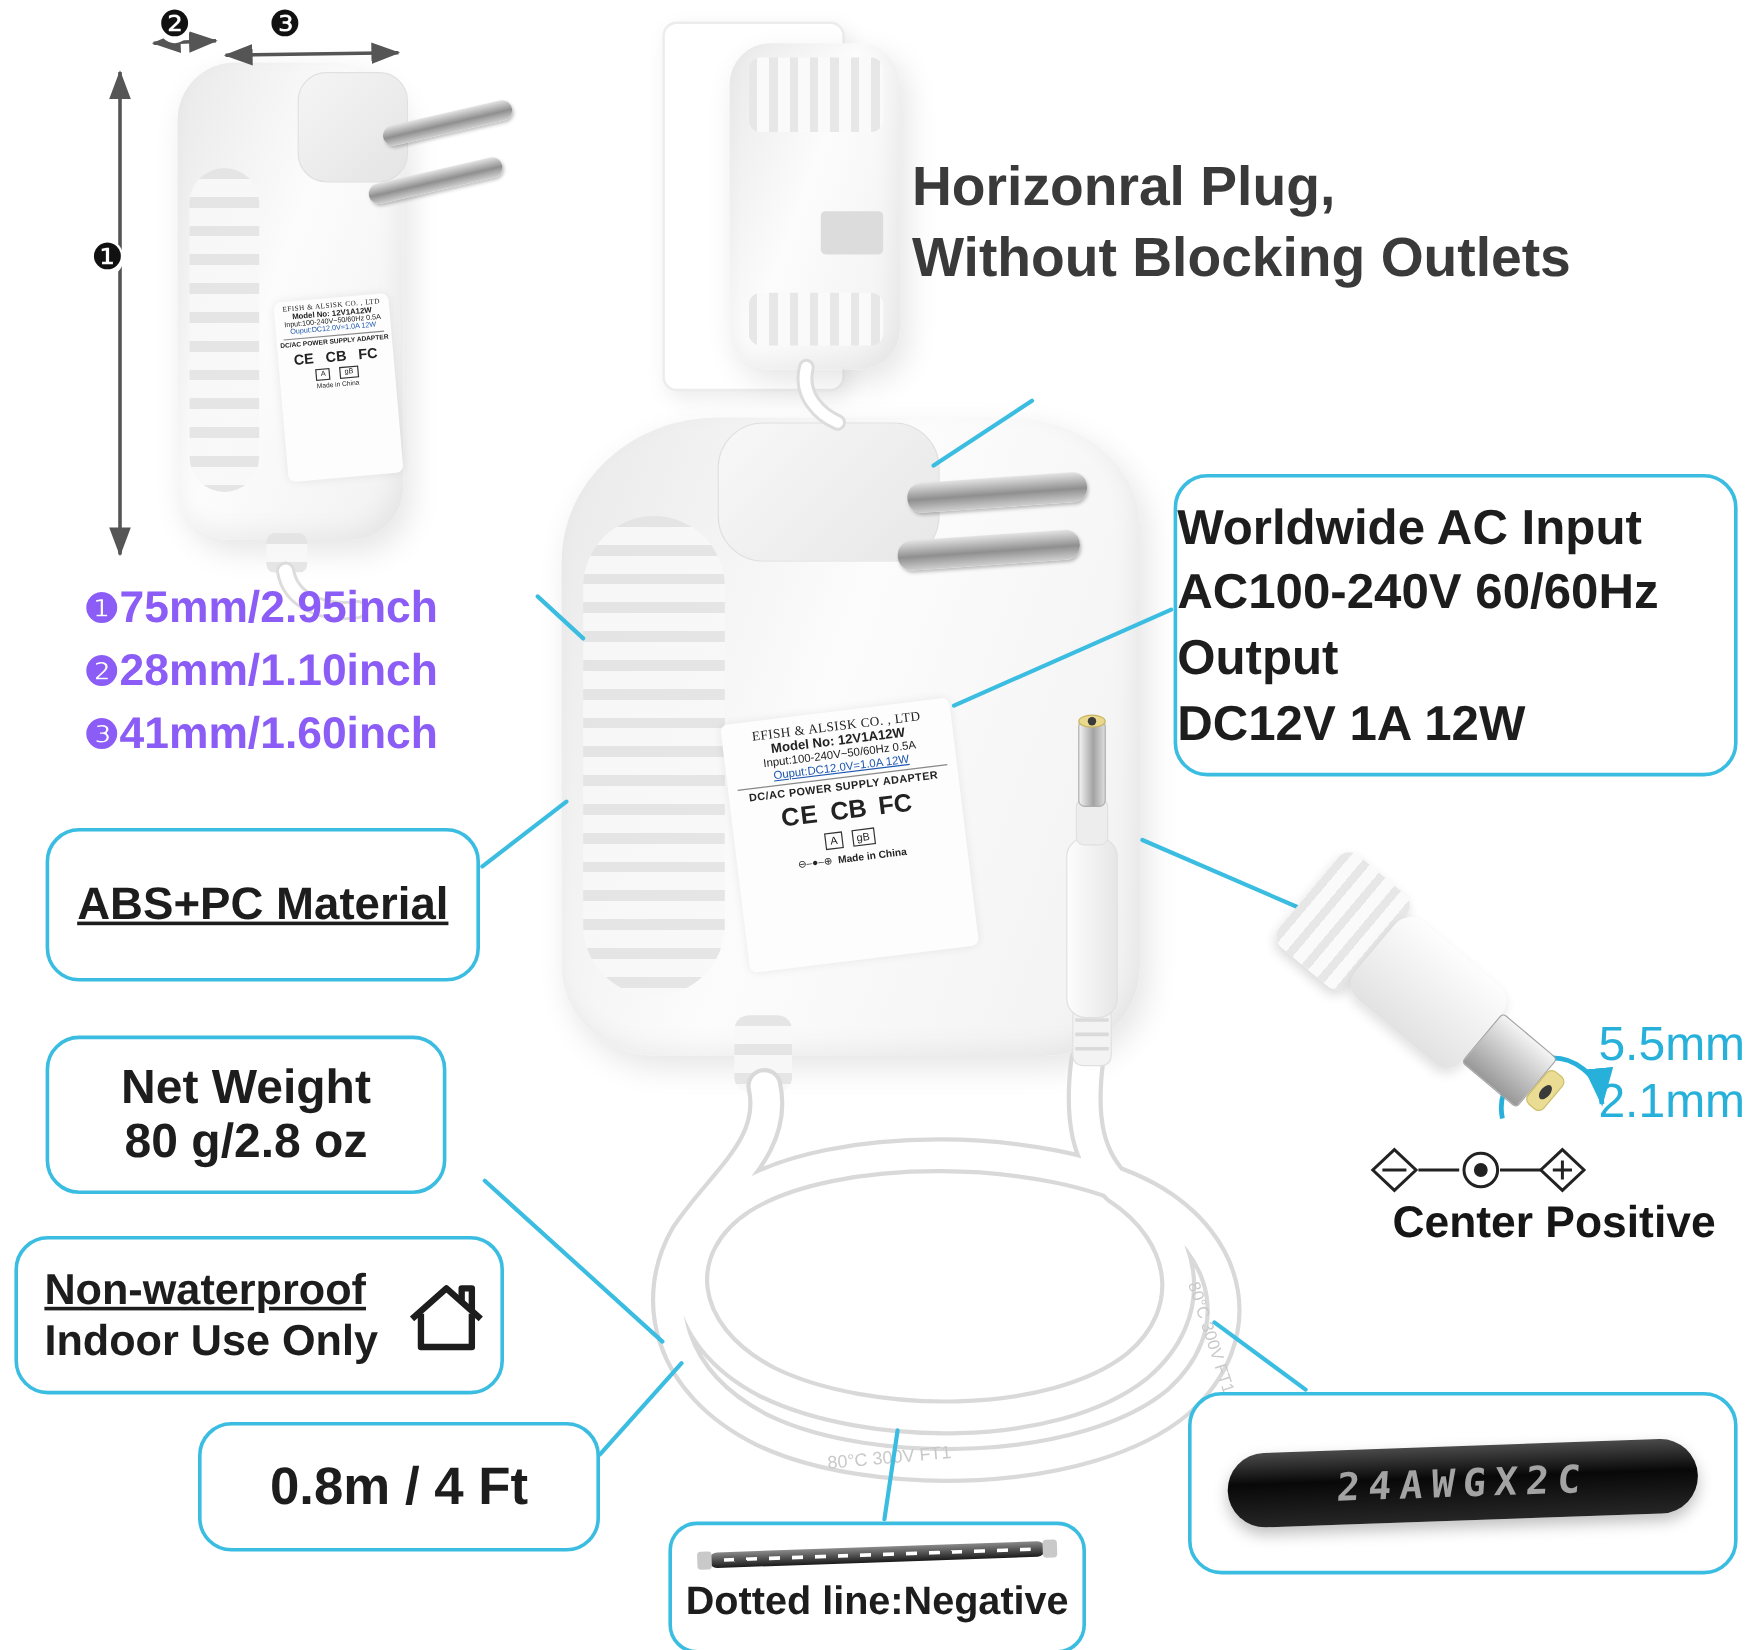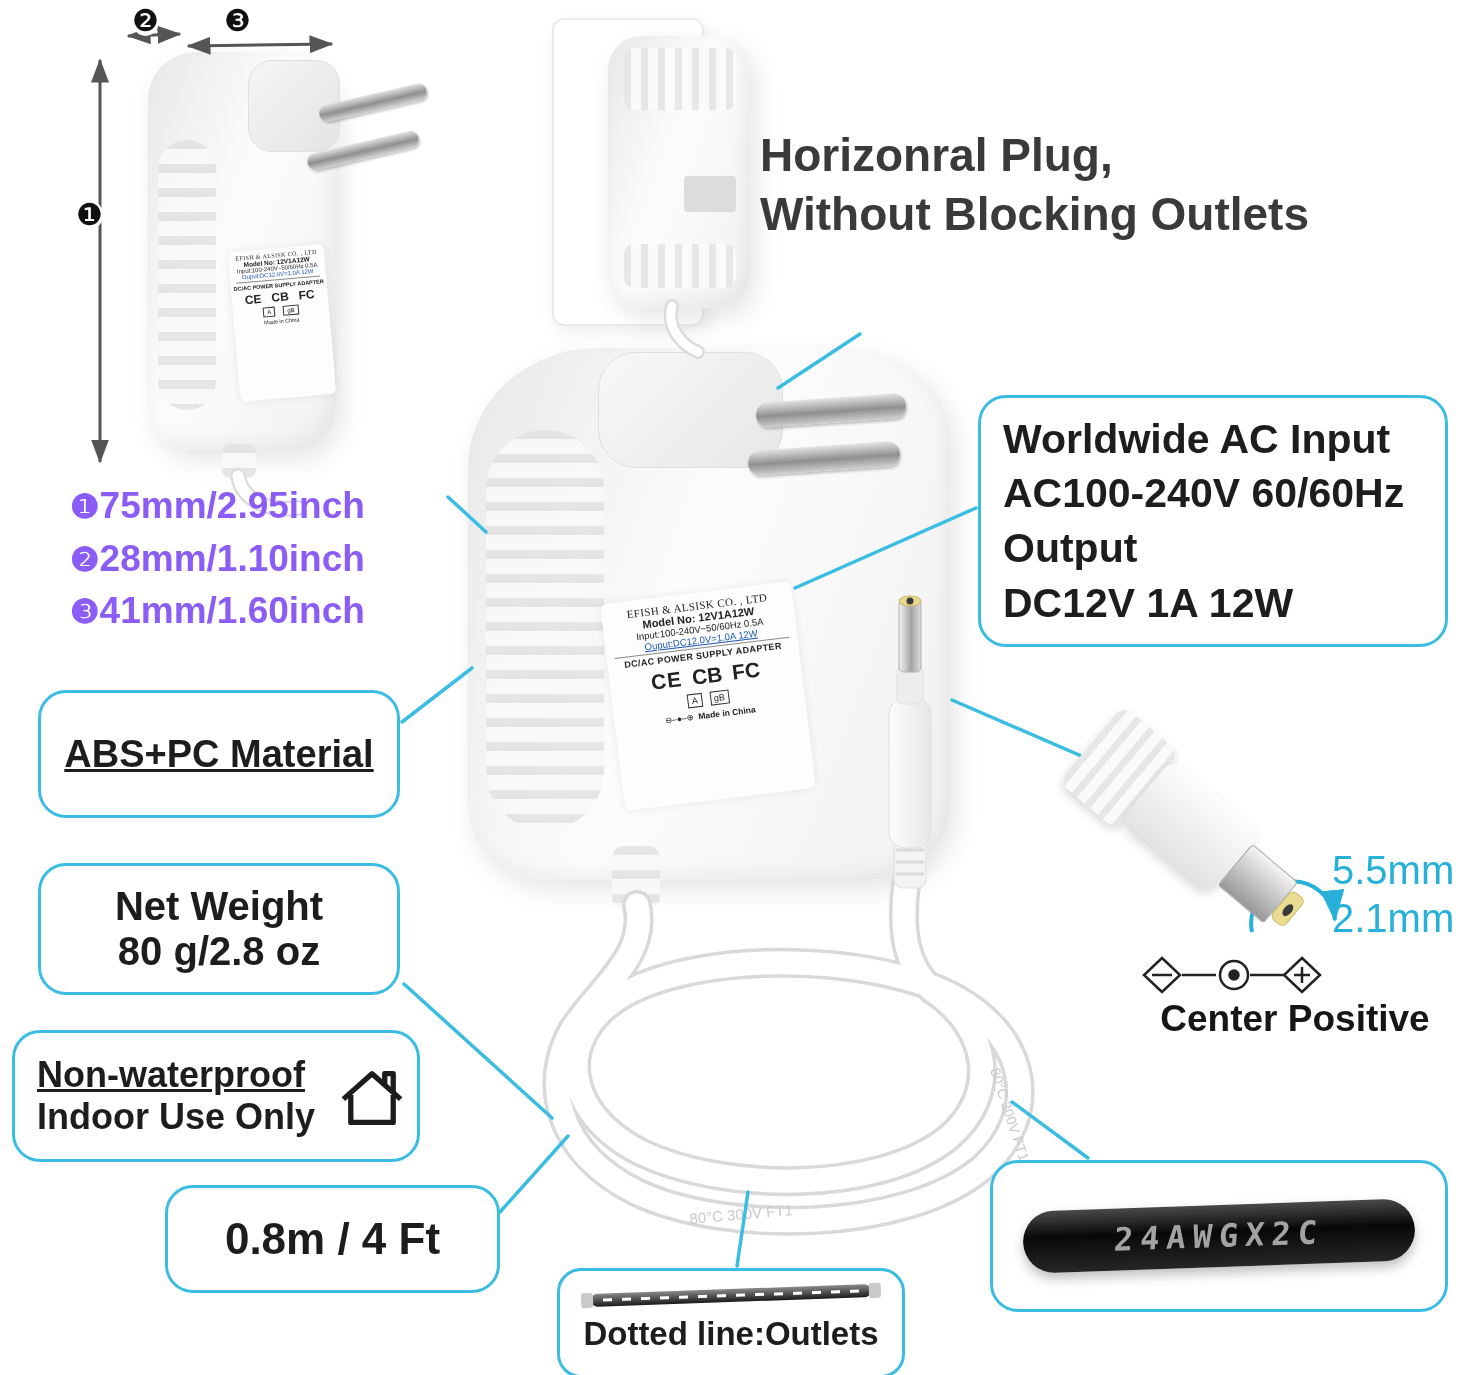--- a/index.html
+++ b/index.html
@@ -193,34 +193,34 @@
       <line x1="1182" y1="975" x2="1216" y2="975"></line>
       <circle cx="1234" cy="975" r="14"></circle>
       <circle cx="1234" cy="975" r="4.5" fill="#222"></circle>
       <line x1="1250" y1="975" x2="1284" y2="975"></line>
       <path d="M1302 958 L1320 975 L1302 992 L1284 975 Z"></path>
       <line x1="1294" y1="975" x2="1310" y2="975"></line>
       <line x1="1302" y1="967" x2="1302" y2="983"></line>
     </g>
   </svg>
 
-  <div class="cbox" style="left:978px;top:395px;width:470px;height:252px;align-items:flex-start;padding-left:22px;text-align:left">
+  <div class="cbox" style="left:978px;top:395px;width:470px;height:252px;align-items:flex-start;text-align:left">
     <div class="bigtxt" style="font-size:41px;line-height:1.33;color:#1d1d1d">
       <div>Worldwide AC Input</div>
       <div>AC100-240V 60/60Hz</div>
       <div>Output</div>
       <div>DC12V 1A 12W</div>
     </div>
   </div>
 
   <div class="cbox" style="left:38px;top:690px;width:362px;height:128px">
     <div class="bigtxt u" style="font-size:38px;color:#1d1d1d">ABS+PC Material</div>
   </div>
 
-  <div class="cbox" style="left:38px;top:863px;width:362px;height:132px">
+  <div class="cbox" style="left:38px;top:863px;width:334px;height:132px">
     <div class="bigtxt" style="font-size:40px;color:#1d1d1d">Net Weight</div>
     <div class="bigtxt" style="font-size:40px;color:#1d1d1d">80 g/2.8 oz</div>
   </div>
 
   <div class="cbox" style="left:12px;top:1030px;width:408px;height:132px;align-items:flex-start;padding-left:22px;text-align:left">
     <div class="bigtxt u" style="font-size:36px;color:#1d1d1d">Non-waterproof</div>
     <div class="bigtxt" style="font-size:36px;color:#1d1d1d">Indoor Use Only</div>
     <svg width="70" height="64" viewBox="0 0 66 60" style="position:absolute;right:10px;top:32px" fill="none" stroke="#1d1d1d" stroke-width="5" stroke-linejoin="round">
       <path d="M45 18 V8 H53 V25"></path>
       <path d="M6 32 L33 8 L60 32"></path>
@@ -232,21 +232,21 @@
     <div class="bigtxt" style="font-size:44px;color:#1d1d1d">0.8m / 4 Ft</div>
   </div>
 
   <div class="cbox" style="left:557px;top:1268px;width:348px;height:110px;border-radius:24px;justify-content:flex-start;padding-top:14px">
     <div style="position:relative;width:300px;height:22px;transform:rotate(-2deg)">
       <div class="abs" style="left:10px;top:4px;width:280px;height:13px;background:linear-gradient(180deg,#8a8a8a,#1a1a1a);border-radius:7px"></div>
       <div class="abs" style="left:22px;top:9px;width:256px;height:3px;background:repeating-linear-gradient(90deg,#fff 0 9px,rgba(255,255,255,0) 9px 19px)"></div>
       <div class="abs" style="left:0;top:3px;width:12px;height:15px;background:#c9c9c9;border-radius:3px"></div>
       <div class="abs" style="right:0;top:3px;width:12px;height:15px;background:#c9c9c9;border-radius:3px"></div>
     </div>
-    <div class="bigtxt" style="font-size:33px;color:#1d1d1d;margin-top:8px">Dotted line:Outlets</div>
+    <div class="bigtxt" style="font-size:33px;color:#1d1d1d;margin-top:8px">Dotted line:Negative</div>
   </div>
 
   <div class="cbox" style="left:990px;top:1160px;width:458px;height:152px">
     <div style="width:392px;height:62px;border-radius:31px;transform:rotate(-2deg);
                 background:linear-gradient(180deg,#4a4a4a,#080808 42%,#262626);
                 display:flex;align-items:center;justify-content:center;box-shadow:0 6px 12px rgba(0,0,0,.25)">
       <span style="font-family:'DejaVu Sans Mono',monospace;font-weight:bold;font-size:32px;letter-spacing:7px;color:#a3a3a3;transform:skewX(-6deg)">24AWGX2C</span>
     </div>
   </div>
 

